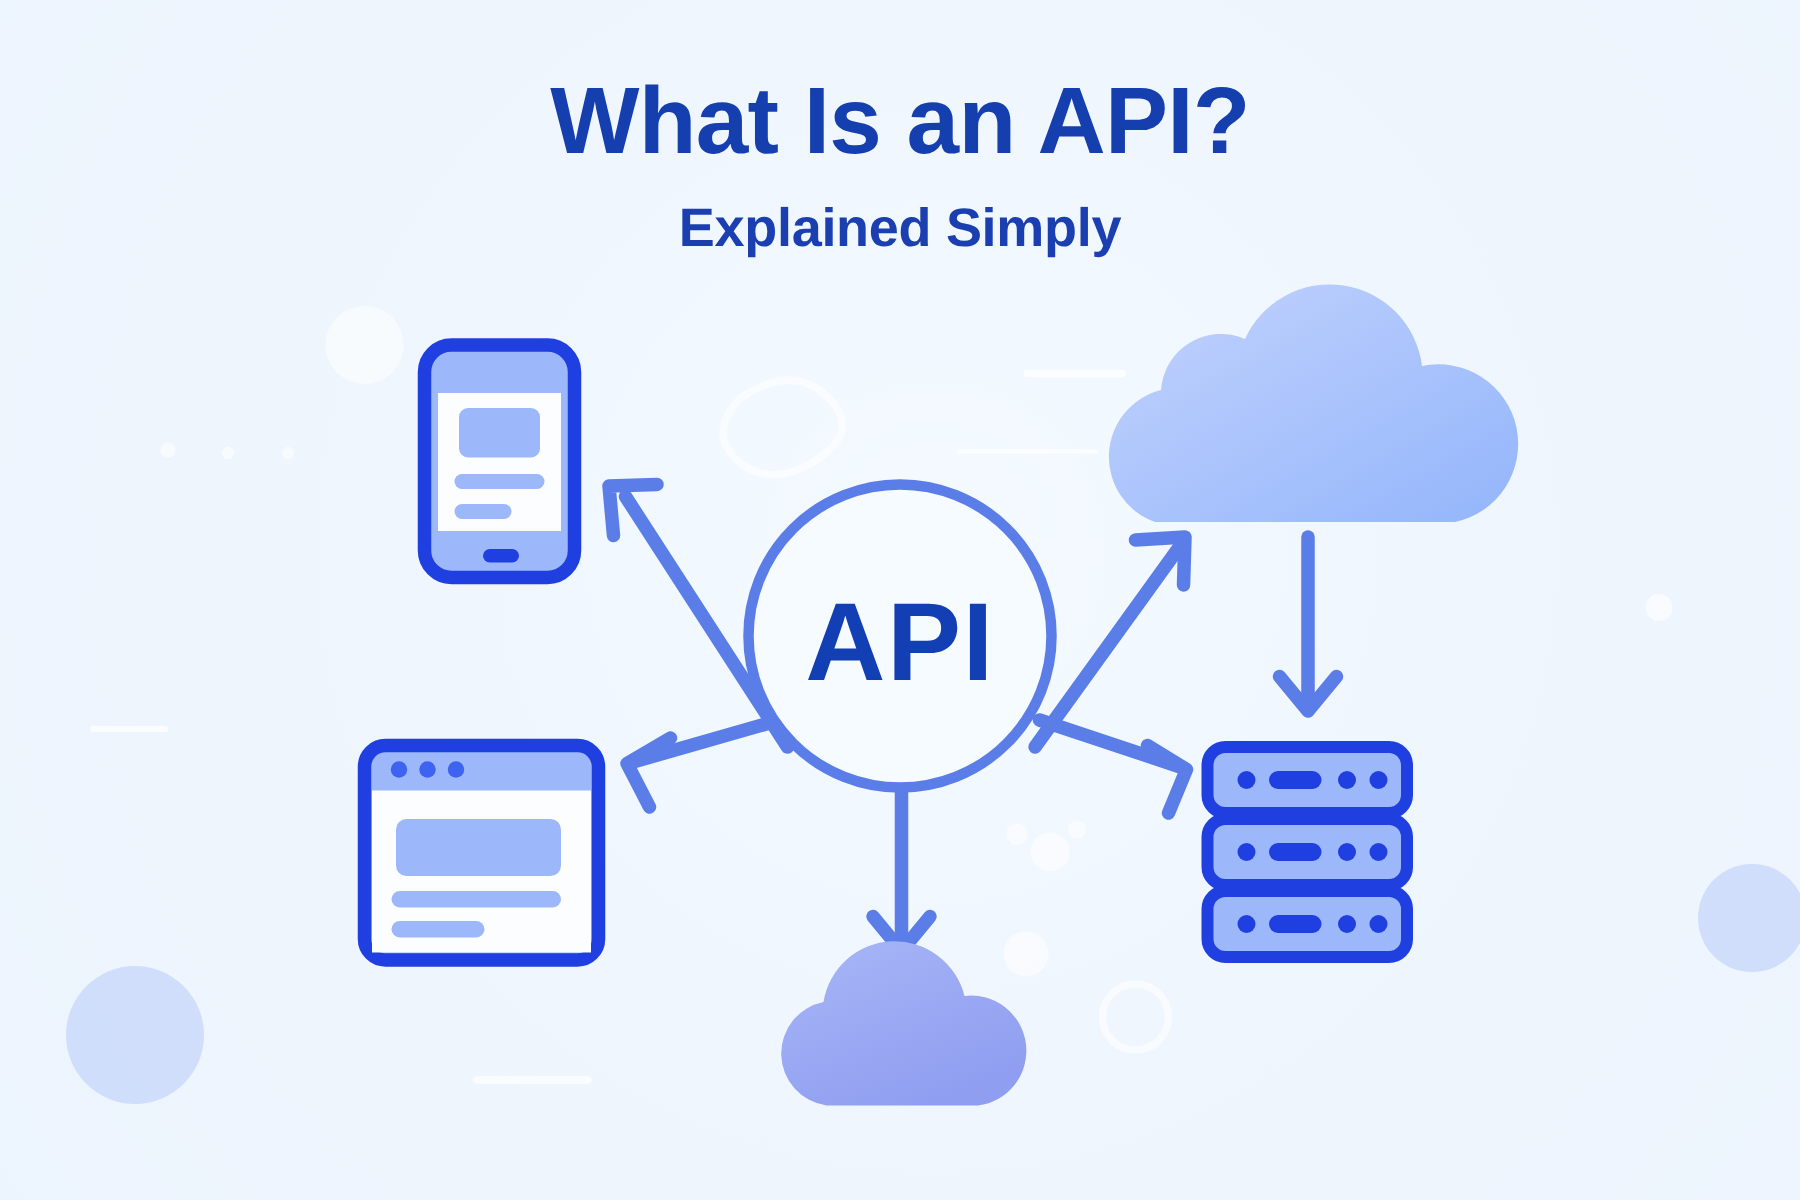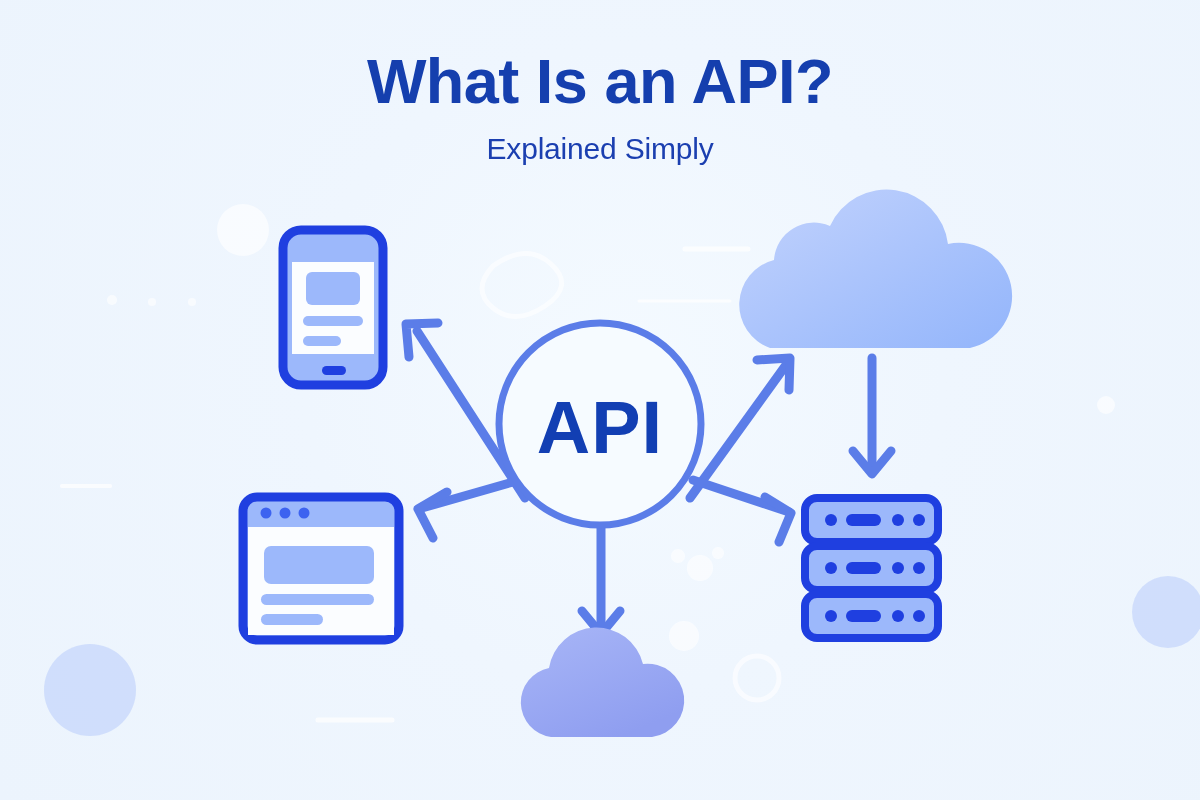--- a/index.html
+++ b/index.html
@@ -39,23 +39,23 @@
     padding-top: 48px;
     font-size: 63px;
     line-height: 1.05;
     font-weight: 700;
     letter-spacing: -0.5px;
     color: #153fae;
   }
   .subtitle {
     margin: 0;
     padding-top: 18px;
-    font-size: 30px;
+    font-size: 36px;
     line-height: 1.1;
-    font-weight: 400;
+    font-weight: 700;
     letter-spacing: -0.2px;
     color: #1b3fb0;
   }
   .diagram {
     position: absolute;
     left: 0;
     top: 0;
   }
   .api-label {
     font-family: "Liberation Sans", sans-serif;

